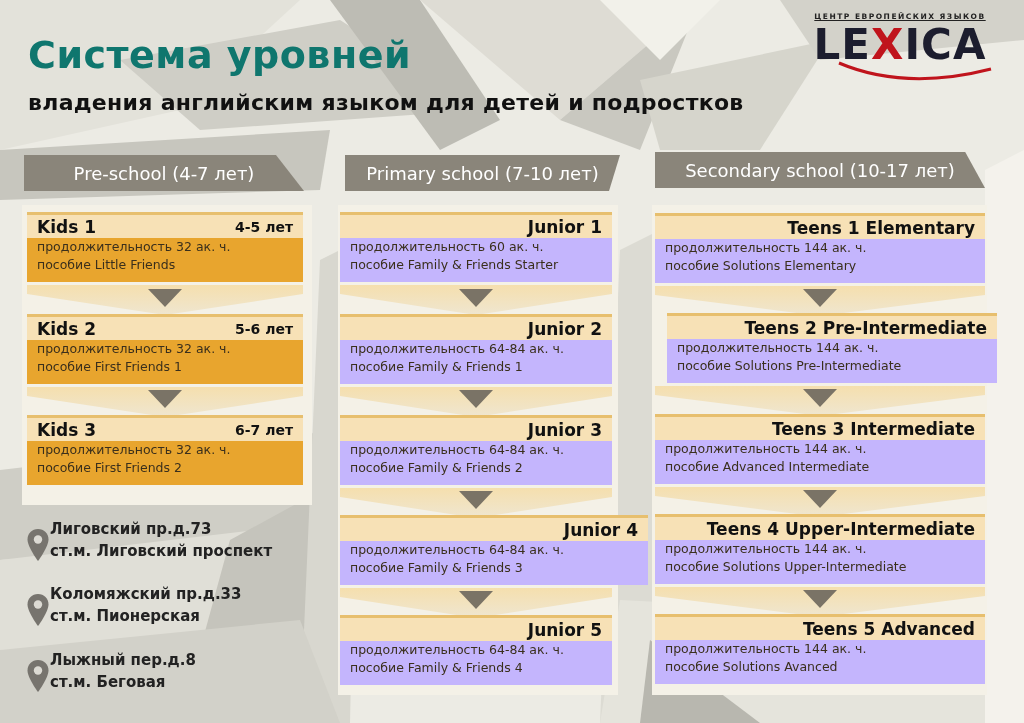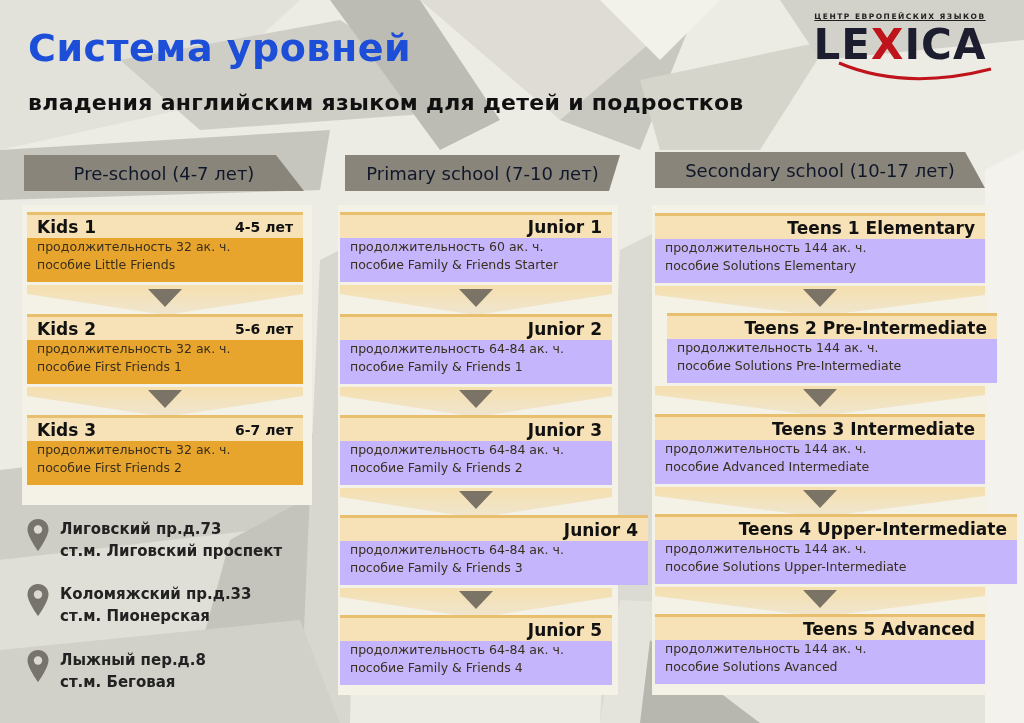--- a/index.html
+++ b/index.html
@@ -5,42 +5,42 @@
     * { box-sizing: border-box; margin: 0; padding: 0; }
     html, body { width: 1024px; height: 723px; overflow: hidden; }
     body {
       position: relative;
       background: #ecebe4;
       font-family: "DejaVu Sans", sans-serif;
       color: #111;
     }
     .bg { position: absolute; inset: 0; z-index: 0; }
     .title {
-      position: absolute; left: 28px; top: 26px;
+      position: absolute; left: 28px; top: 33px;
       font-size: 38px; font-weight: bold; letter-spacing: 0.5px;
-      color: #1d4ed8; z-index: 2;
+      color: #0f766e; z-index: 2;
     }
     .subtitle {
       position: absolute; left: 28px; top: 90px;
       font-size: 22px; font-weight: bold; color: #111; z-index: 2;
       letter-spacing: 0.3px;
     }
     .logo { position: absolute; left: 805px; top: 12px; width: 190px; z-index: 2; text-align: center; }
     .logo-tag { font-size: 7.5px; font-weight: bold; letter-spacing: 1.5px; color: #222; text-decoration: underline; }
     .logo-word {
       position: relative;
       font-family: "DejaVu Sans", sans-serif; font-weight: bold;
       font-size: 42px; color: #1c1d2e; letter-spacing: 1px; line-height: 48px;
     }
     .logo-word .x { color: #c0141c; }
     .logo-swoosh { position: absolute; left: 30px; top: 38px; width: 160px; height: 30px; }
 
     .col-header {
       position: absolute; z-index: 2; height: 36px;
-      background: #8a857a; color: #0f172a;
+      background: #8a857a; color: #ffffff;
       font-size: 18px; display: flex; align-items: center; justify-content: center;
     }
     .ch1 { left: 24px; top: 155px; width: 280px; clip-path: polygon(0 0, 90% 0, 100% 100%, 0 100%); }
     .ch2 { left: 345px; top: 155px; width: 275px; clip-path: polygon(0 0, 100% 0, 96% 100%, 0 100%); }
     .ch3 { left: 655px; top: 152px; width: 330px; clip-path: polygon(0 0, 94% 0, 100% 100%, 0 100%); }
 
     .card { position: absolute; z-index: 2; }
     .card-head {
       height: 26px; background: #f7e1b6;
       border-top: 3px solid #e7bf6e;
@@ -61,21 +61,21 @@
       position: absolute; z-index: 1; height: 30px;
       background: linear-gradient(#f5dfae, #efe6d0);
       clip-path: polygon(0 0, 100% 0, 100% 30%, 50% 100%, 0 30%);
     }
     .arrow {
       position: absolute; z-index: 3; width: 0; height: 0;
       border-left: 17px solid transparent; border-right: 17px solid transparent;
       border-top: 18px solid #7a7366;
     }
 
-    .address { position: absolute; left: 26px; z-index: 2; display: flex; align-items: flex-start; gap: 10px; }
+    .address { position: absolute; left: 26px; z-index: 2; display: flex; align-items: flex-end; gap: 0; }
     .pin { width: 24px; height: 34px; }
     .addr-text { font-size: 15px; line-height: 22px; color: #222; font-weight: bold; }
   </style>
 </head>
 <body>
 
 <svg class="bg" width="1024" height="723" viewBox="0 0 1024 723">
   <rect width="1024" height="723" fill="#ecebe4"></rect>
   <polygon points="0,0 300,0 180,110 0,150" fill="#e3e2da"></polygon>
   <polygon points="120,60 340,20 480,110 200,130" fill="#cfcec6"></polygon>
@@ -241,21 +241,21 @@
       <span class="name">Teens 3 Intermediate</span>
     </div>
   <div class="card-body">
       <div>продолжительность 144 ак. ч.</div>
       <div>пособие Advanced Intermediate</div>
     </div>
 </div>
 <div class="connector" style="left:655px;top:487px;width:330px;"></div>
 <div class="arrow" style="left:803px;top:490px;"></div>
 
-<div class="card teens" style="left:655px;top:514px;width:362px;">
+<div class="card teens" style="left:655px;top:514px;width:330px;">
   <div class="card-head">
       <span class="name">Teens 4 Upper-Intermediate</span>
     </div>
   <div class="card-body">
       <div>продолжительность 144 ак. ч.</div>
       <div>пособие Solutions Upper-Intermediate</div>
     </div>
 </div>
 <div class="connector" style="left:655px;top:587px;width:330px;"></div>
 <div class="arrow" style="left:803px;top:590px;"></div>

